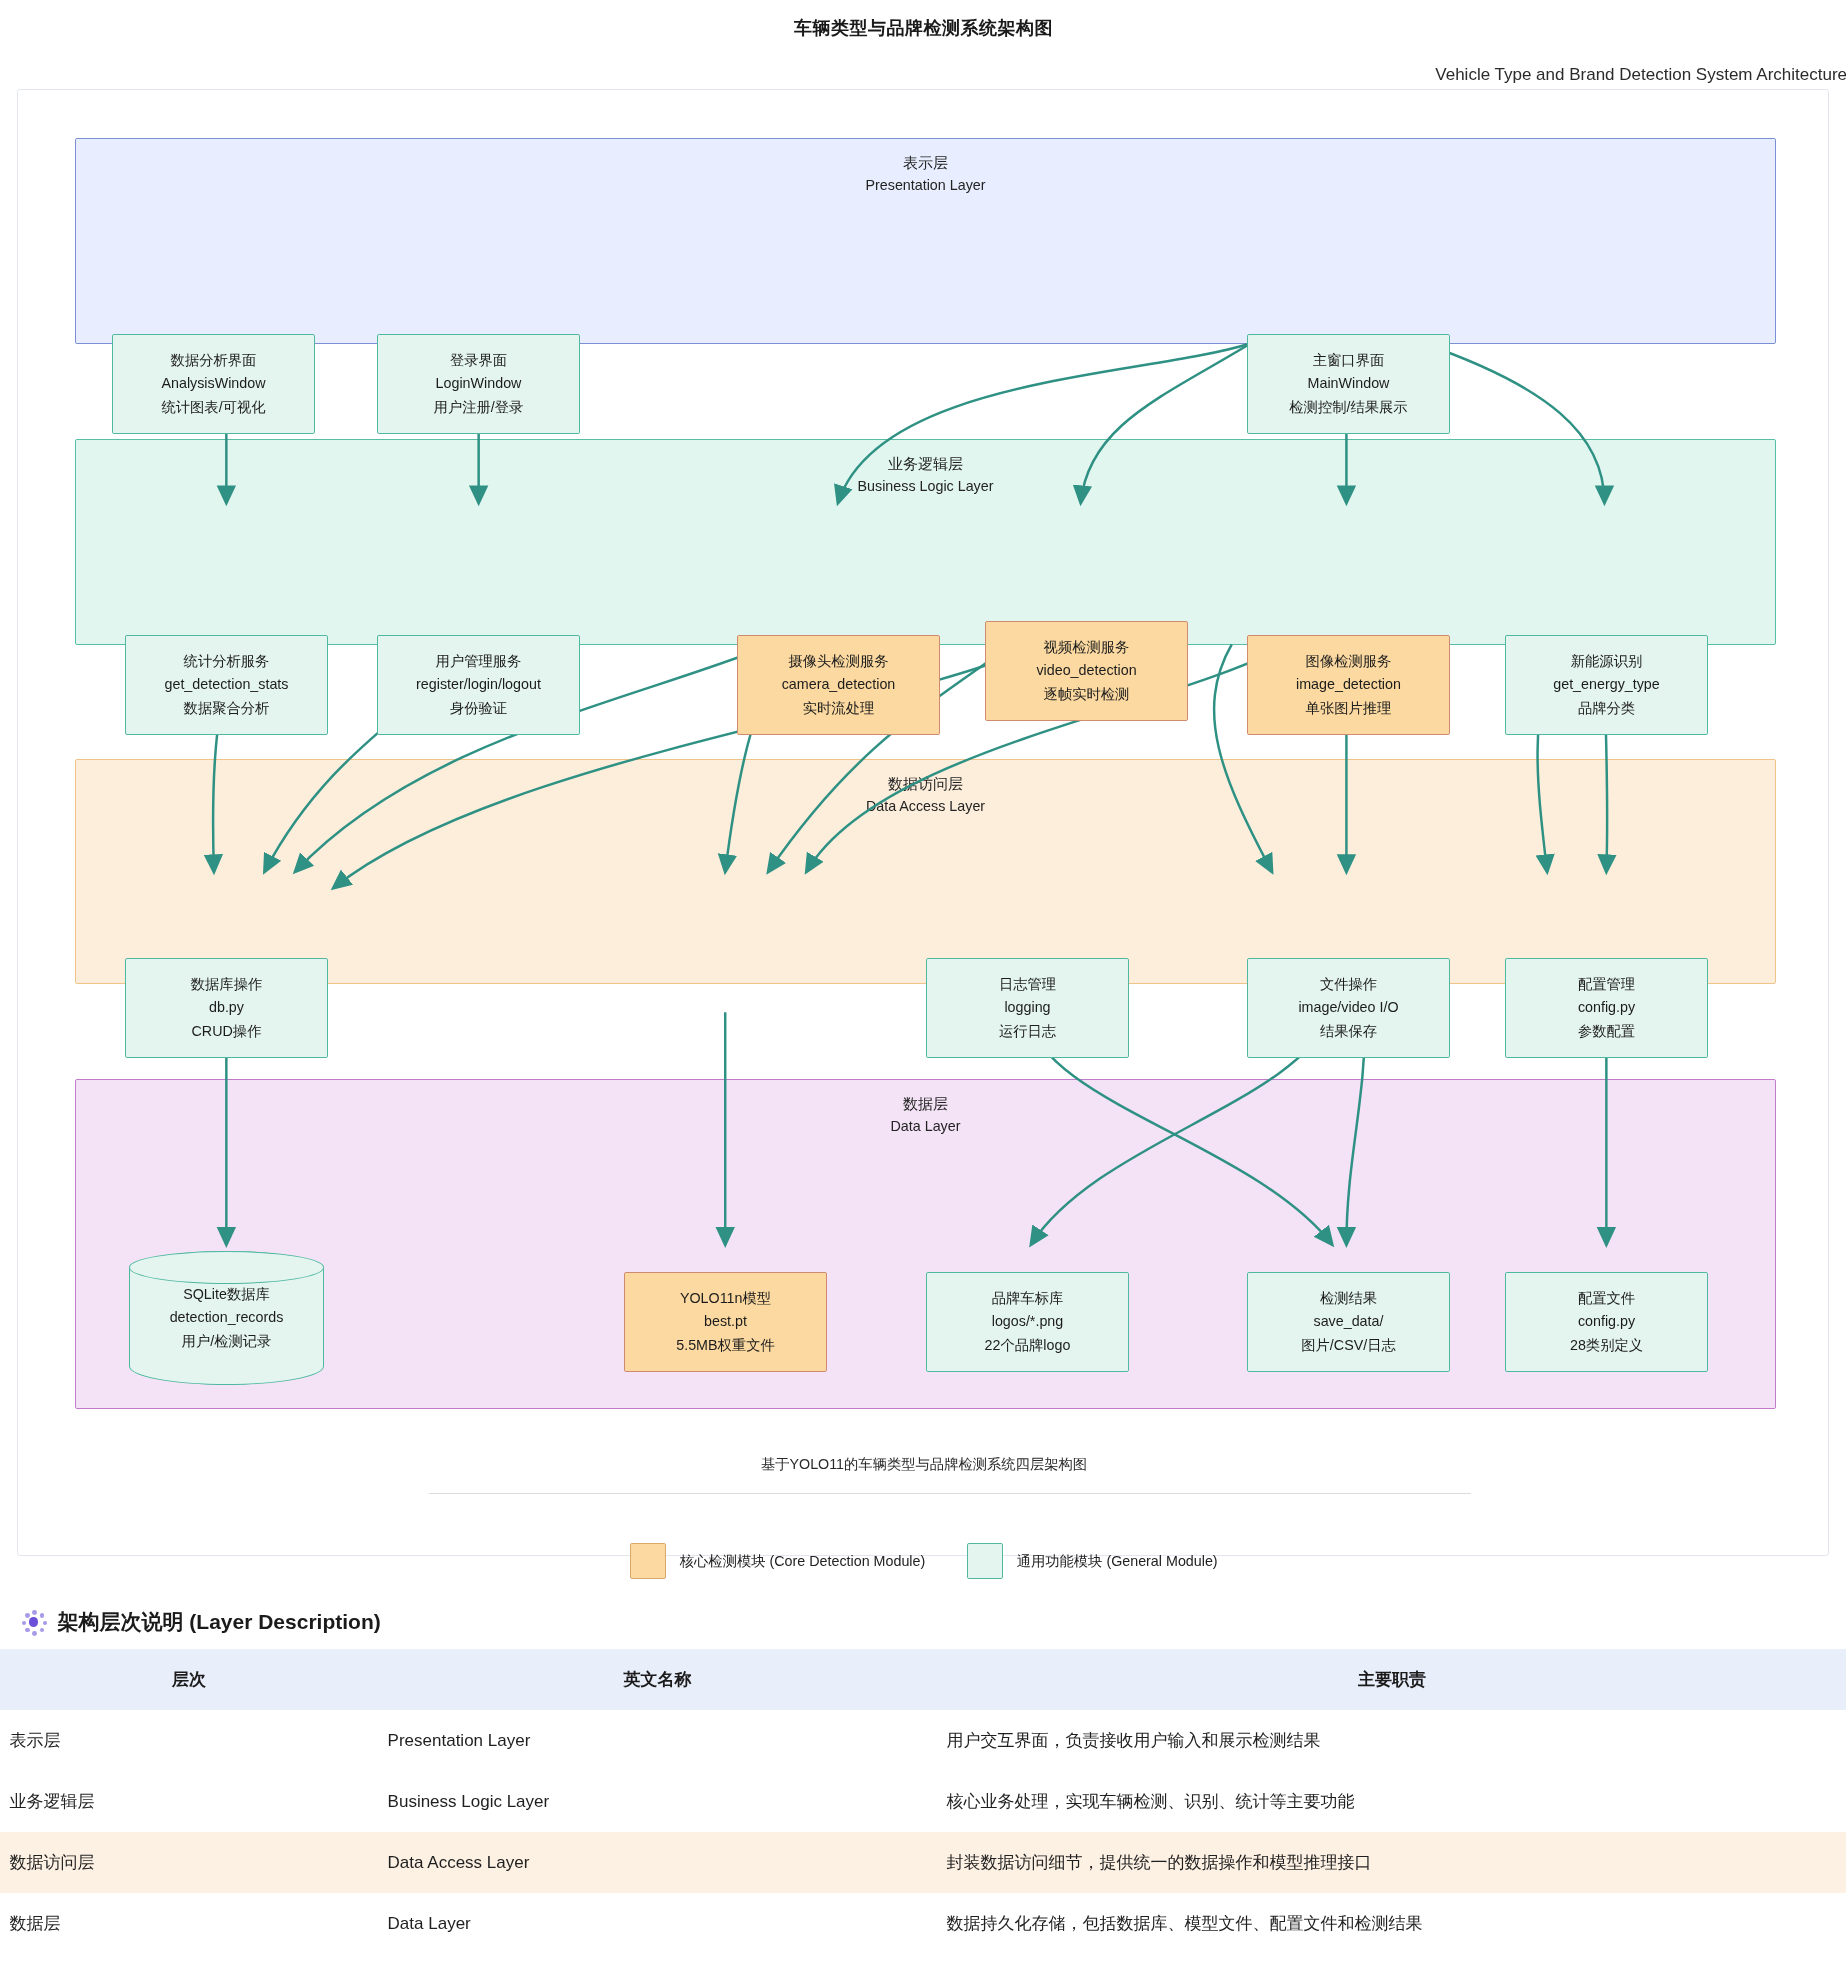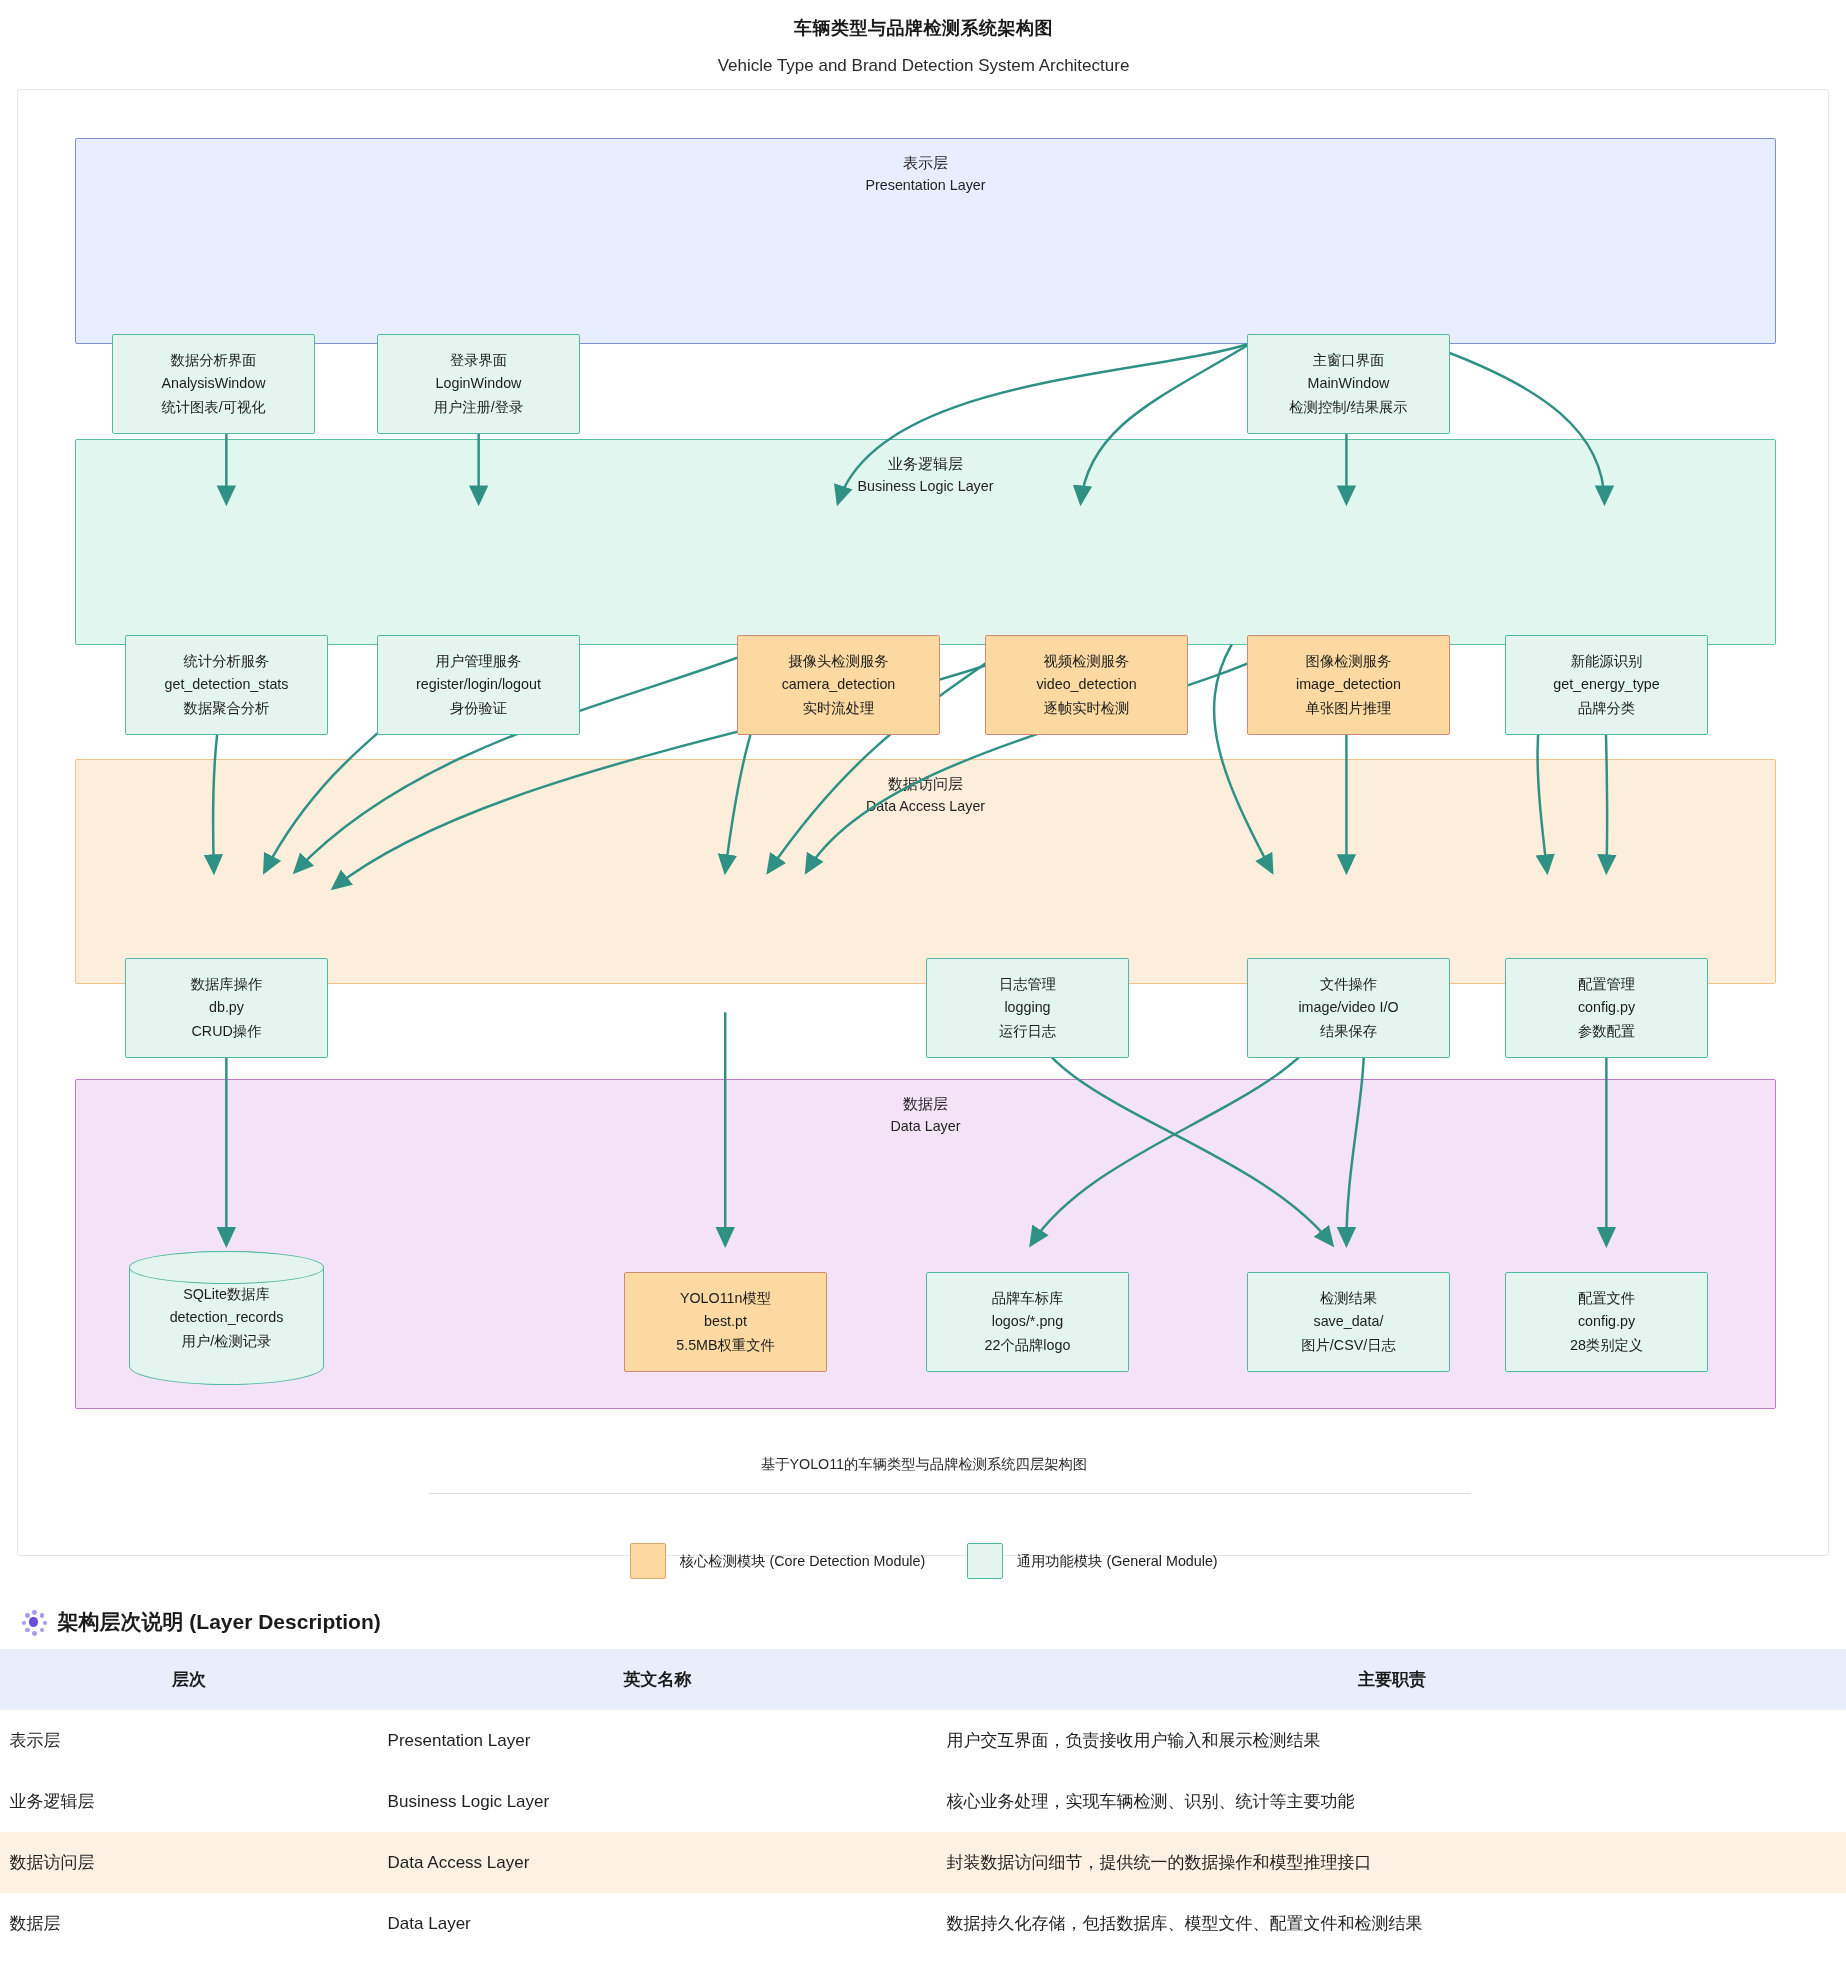--- a/index.html
+++ b/index.html
@@ -25,21 +25,22 @@
     font-weight: bold;
     color: #1a1a1a;
     line-height: 1.5;
     letter-spacing: 0.5px;
   }
   .title-en {
     font-size: 17px;
     font-weight: normal;
     color: #2b2b2b;
     line-height: 1.6;
-    margin-top: 10px;
+    margin-top: 19px;
+    text-align: right;
   }
 
   
   .diagram-card {
     position: absolute;
     left: 17px;
     top: 89px;
     width: 1812px;
     height: 1467px;
     border: 1px solid #e3e6ec;
@@ -320,21 +321,21 @@
       <div class="node node-general" style="left:359px; top:545px; width:203px; height:100px;">
         <span class="ln">用户管理服务</span>
         <span class="ln">register/login/logout</span>
         <span class="ln">身份验证</span>
       </div>
       <div class="node node-core" style="left:719px; top:545px; width:203px; height:100px;">
         <span class="ln">摄像头检测服务</span>
         <span class="ln">camera_detection</span>
         <span class="ln">实时流处理</span>
       </div>
-      <div class="node node-core" style="left:967px; top:545px; width:203px; height:100px;">
+      <div class="node node-core" style="left:967px; top:531px; width:203px; height:100px;">
         <span class="ln">视频检测服务</span>
         <span class="ln">video_detection</span>
         <span class="ln">逐帧实时检测</span>
       </div>
       <div class="node node-core" style="left:1229px; top:545px; width:203px; height:100px;">
         <span class="ln">图像检测服务</span>
         <span class="ln">image_detection</span>
         <span class="ln">单张图片推理</span>
       </div>
       <div class="node node-general" style="left:1487px; top:545px; width:203px; height:100px;">

